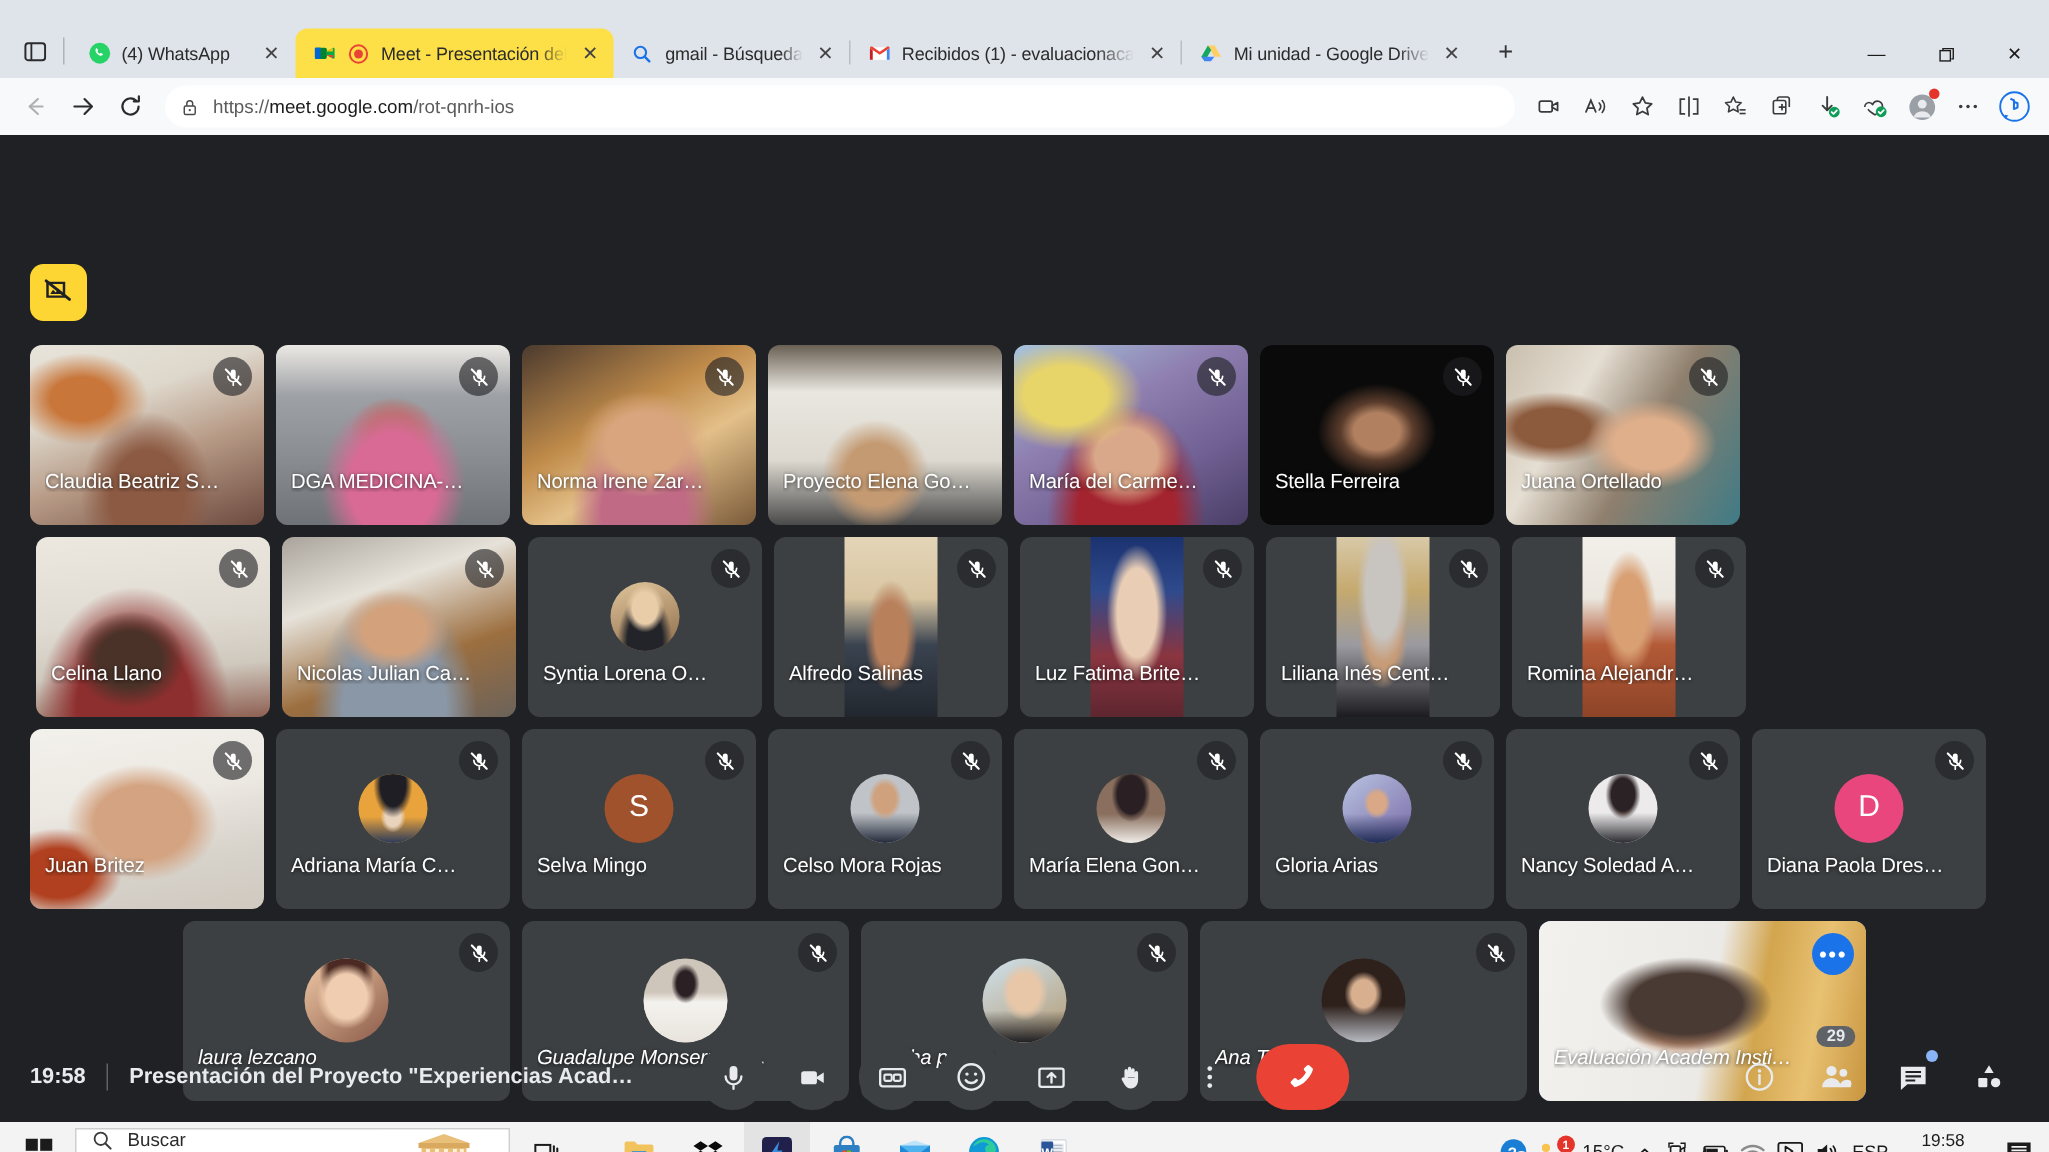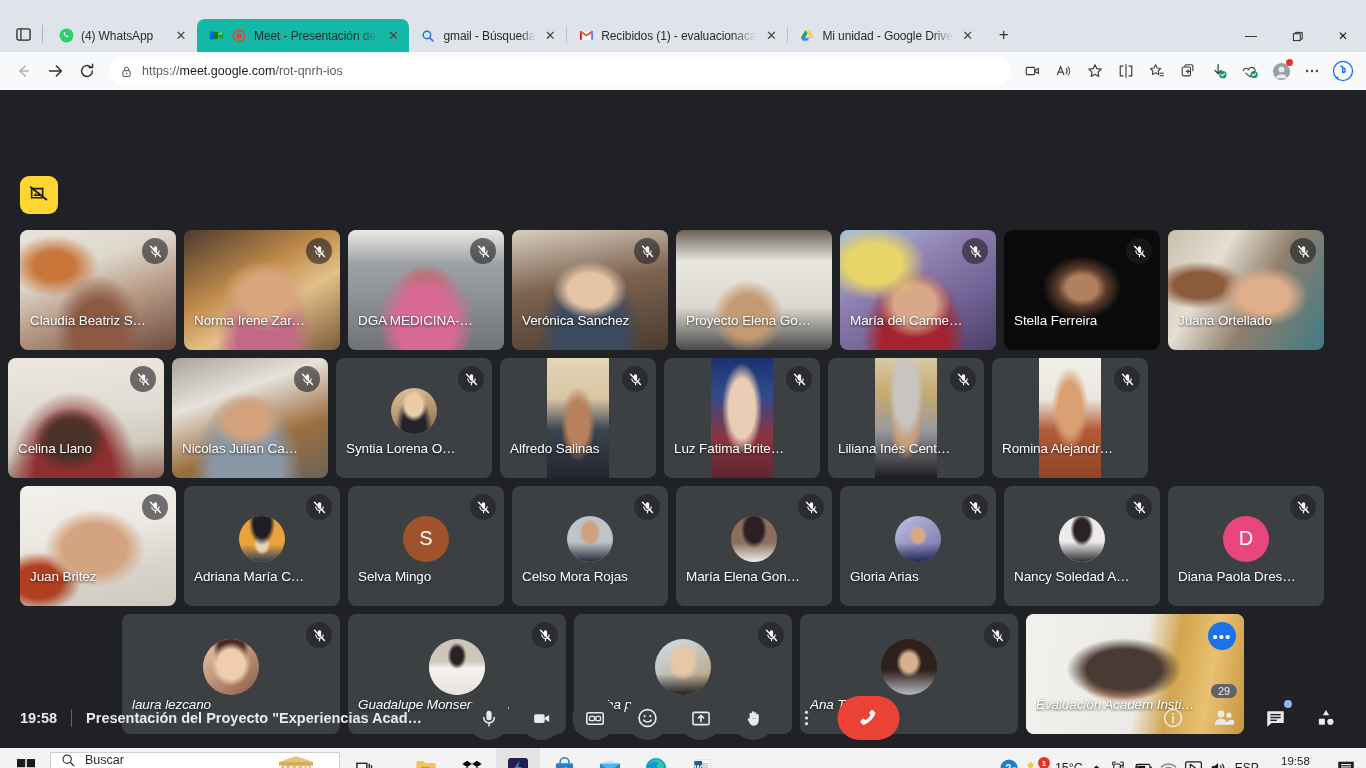--- a/index.html
+++ b/index.html
@@ -23,21 +23,21 @@
   }
   .tab-strip-sep {
     width: 1px; height: 18px; background: #aeb3bb; margin: 0 4px 9px 2px;
   }
   .tab {
     height: 33px; display: flex; align-items: center; gap: 7px;
     padding: 0 8px 0 11px; border-radius: 8px 8px 0 0;
     max-width: 232px; min-width: 150px; position: relative;
   }
   .tab.inactive { background: transparent; }
-  .tab.active { background: #14b8a6; justify-content: space-between; }
+  .tab.active { background: #fde047; justify-content: space-between; }
   .tab-title {
     font-size: 12px; color: #2b2b2b; white-space: nowrap;
     overflow: hidden; flex: 1; letter-spacing: -0.1px;
     -webkit-mask-image: linear-gradient(to right, #000 84%, transparent 100%);
     mask-image: linear-gradient(to right, #000 84%, transparent 100%);
   }
   .tab-close { font-size: 13px; color: #444; width: 16px; text-align: center; line-height: 1; }
   .tab-sep { width: 1px; height: 16px; background: #b9bec6; align-self: flex-end; margin-bottom: 9px; }
   .newtab { width: 28px; height: 28px; display: flex; align-items: center; justify-content: center;
             font-size: 17px; color: #333; margin: 0 0 3px 6px; }
@@ -139,21 +139,21 @@
   .right-controls {
     margin-left: auto; display: flex; align-items: center; gap: 11px; position: relative;
   }
   .rbtn {
     width: 40px; height: 40px; border-radius: 50%;
     display: flex; align-items: center; justify-content: center; color: #e8eaed;
     position: relative;
   }
   .count-badge {
     position: absolute; top: -14px; left: 50%; transform: translateX(-50%);
-    background: #5f6368; color: #e8eaed; font-size: 11px; font-weight: 400;
+    background: #5f6368; color: #e8eaed; font-size: 11px; font-weight: 700;
     border-radius: 9px; padding: 1px 7px;
   }
   .blue-dot {
     position: absolute; top: 2px; right: 3px; width: 8px; height: 8px;
     border-radius: 50%; background: #8ab4f8;
   }
 
   
   .taskbar {
     height: 40px; background: #f3f3f3; display: flex; align-items: center;
@@ -417,54 +417,42 @@
         <div class="mic-off">
             <svg width="15" height="15" viewBox="0 0 20 20">
               <path d="M10 3a2.2 2.2 0 0 1 2.2 2.2v4.2A2.2 2.2 0 0 1 10 11.6a2.2 2.2 0 0 1-2.2-2.2V5.2A2.2 2.2 0 0 1 10 3z" fill="#fff"></path>
               <path d="M5.2 9.2a4.8 4.8 0 0 0 9.6 0M10 14v3" fill="none" stroke="#fff" stroke-width="1.5" stroke-linecap="round"></path>
               <line x1="3.4" y1="3.1" x2="16.6" y2="16.6" stroke="#fff" stroke-width="1.9" stroke-linecap="round"></line>
             </svg>
           </div>
         <div class="tile-name">Claudia Beatriz S…</div>
       </div>
       <div class="tile">
+        <div class="ph" style="background:linear-gradient(180deg,#ece9e4 0%,#9ea1a6 28%,#8b8e93 60%,#6f7276 100%)"></div>
+        <div class="ph" style="background:radial-gradient(ellipse at 50% 78%,#d96a95 0 26%,transparent 44%),radial-gradient(ellipse at 50% 48%,#a9765c 0 13%,transparent 26%)"></div>
+        <div class="mic-off">
+            <svg width="15" height="15" viewBox="0 0 20 20">
+              <path d="M10 3a2.2 2.2 0 0 1 2.2 2.2v4.2A2.2 2.2 0 0 1 10 11.6a2.2 2.2 0 0 1-2.2-2.2V5.2A2.2 2.2 0 0 1 10 3z" fill="#fff"></path>
+              <path d="M5.2 9.2a4.8 4.8 0 0 0 9.6 0M10 14v3" fill="none" stroke="#fff" stroke-width="1.5" stroke-linecap="round"></path>
+              <line x1="3.4" y1="3.1" x2="16.6" y2="16.6" stroke="#fff" stroke-width="1.9" stroke-linecap="round"></line>
+            </svg>
+          </div>
+        <div class="tile-name">DGA MEDICINA-…</div>
+      </div>
+      <div class="tile">
         <div class="ph" style="background:linear-gradient(150deg,#4b3a2e 0%,#c08b4a 40%,#e3c089 62%,#7a5a3a 100%)"></div>
         <div class="ph" style="background:radial-gradient(ellipse at 52% 55%,#d8a57e 0 22%,transparent 38%),radial-gradient(ellipse at 52% 92%,#c06a86 0 24%,transparent 42%)"></div>
         <div class="mic-off">
             <svg width="15" height="15" viewBox="0 0 20 20">
               <path d="M10 3a2.2 2.2 0 0 1 2.2 2.2v4.2A2.2 2.2 0 0 1 10 11.6a2.2 2.2 0 0 1-2.2-2.2V5.2A2.2 2.2 0 0 1 10 3z" fill="#fff"></path>
               <path d="M5.2 9.2a4.8 4.8 0 0 0 9.6 0M10 14v3" fill="none" stroke="#fff" stroke-width="1.5" stroke-linecap="round"></path>
               <line x1="3.4" y1="3.1" x2="16.6" y2="16.6" stroke="#fff" stroke-width="1.9" stroke-linecap="round"></line>
             </svg>
           </div>
         <div class="tile-name">Norma Irene Zar…</div>
-      </div>
-      <div class="tile">
-        <div class="ph" style="background:linear-gradient(180deg,#ece9e4 0%,#9ea1a6 28%,#8b8e93 60%,#6f7276 100%)"></div>
-        <div class="ph" style="background:radial-gradient(ellipse at 50% 78%,#d96a95 0 26%,transparent 44%),radial-gradient(ellipse at 50% 48%,#a9765c 0 13%,transparent 26%)"></div>
-        <div class="mic-off">
-            <svg width="15" height="15" viewBox="0 0 20 20">
-              <path d="M10 3a2.2 2.2 0 0 1 2.2 2.2v4.2A2.2 2.2 0 0 1 10 11.6a2.2 2.2 0 0 1-2.2-2.2V5.2A2.2 2.2 0 0 1 10 3z" fill="#fff"></path>
-              <path d="M5.2 9.2a4.8 4.8 0 0 0 9.6 0M10 14v3" fill="none" stroke="#fff" stroke-width="1.5" stroke-linecap="round"></path>
-              <line x1="3.4" y1="3.1" x2="16.6" y2="16.6" stroke="#fff" stroke-width="1.9" stroke-linecap="round"></line>
-            </svg>
-          </div>
-        <div class="tile-name">DGA MEDICINA-…</div>
-      </div>
-      <div class="tile">
-        <div class="ph" style="background:linear-gradient(170deg,#d9cec0 0%,#7c6350 45%,#4a3b30 100%)"></div>
-        <div class="ph" style="background:radial-gradient(ellipse at 50% 50%,#e5c3a5 0 20%,transparent 34%),radial-gradient(ellipse at 50% 92%,#3b4a5e 0 30%,transparent 48%)"></div>
-        <div class="mic-off">
-            <svg width="15" height="15" viewBox="0 0 20 20">
-              <path d="M10 3a2.2 2.2 0 0 1 2.2 2.2v4.2A2.2 2.2 0 0 1 10 11.6a2.2 2.2 0 0 1-2.2-2.2V5.2A2.2 2.2 0 0 1 10 3z" fill="#fff"></path>
-              <path d="M5.2 9.2a4.8 4.8 0 0 0 9.6 0M10 14v3" fill="none" stroke="#fff" stroke-width="1.5" stroke-linecap="round"></path>
-              <line x1="3.4" y1="3.1" x2="16.6" y2="16.6" stroke="#fff" stroke-width="1.9" stroke-linecap="round"></line>
-            </svg>
-          </div>
-        <div class="tile-name">Verónica Sanchez</div>
       </div>
       <div class="tile">
         <div class="ph" style="background:linear-gradient(180deg,#6a6054 0%,#e9e7e0 26%,#ddd9d0 64%,#4a4a4a 100%)"></div>
         <div class="ph" style="background:radial-gradient(ellipse at 46% 72%,#c49a72 0 17%,transparent 30%)"></div>
         <div class="tile-name">Proyecto Elena Go…</div>
       </div>
       <div class="tile">
         <div class="ph" style="background:linear-gradient(150deg,#a8c4dd 0%,#8e7fb0 38%,#6f5f92 70%,#4a3e66 100%)"></div>
         <div class="ph" style="background:radial-gradient(ellipse at 22% 28%,#e8d56a 0 16%,transparent 30%),radial-gradient(ellipse at 48% 62%,#d9a88a 0 18%,transparent 32%),radial-gradient(ellipse at 48% 95%,#a3232e 0 28%,transparent 46%)"></div>
         <div class="mic-off">
@@ -495,21 +483,21 @@
             <svg width="15" height="15" viewBox="0 0 20 20">
               <path d="M10 3a2.2 2.2 0 0 1 2.2 2.2v4.2A2.2 2.2 0 0 1 10 11.6a2.2 2.2 0 0 1-2.2-2.2V5.2A2.2 2.2 0 0 1 10 3z" fill="#fff"></path>
               <path d="M5.2 9.2a4.8 4.8 0 0 0 9.6 0M10 14v3" fill="none" stroke="#fff" stroke-width="1.5" stroke-linecap="round"></path>
               <line x1="3.4" y1="3.1" x2="16.6" y2="16.6" stroke="#fff" stroke-width="1.9" stroke-linecap="round"></line>
             </svg>
           </div>
         <div class="tile-name">Juana Ortellado</div>
       </div>
     </div>
 
-    <div class="grid-row" style="padding-left:8px">
+    <div class="grid-row" style="padding-left:24px">
       <div class="tile">
         <div class="ph" style="background:linear-gradient(175deg,#ece8e0 0%,#e0dbd2 46%,#cfc8bd 72%,#8e5f52 100%)"></div>
         <div class="ph" style="background:radial-gradient(ellipse at 40% 68%,#4a3228 0 16%,transparent 28%),radial-gradient(ellipse at 42% 95%,#8e2f2f 0 30%,transparent 50%)"></div>
         <div class="mic-off">
             <svg width="15" height="15" viewBox="0 0 20 20">
               <path d="M10 3a2.2 2.2 0 0 1 2.2 2.2v4.2A2.2 2.2 0 0 1 10 11.6a2.2 2.2 0 0 1-2.2-2.2V5.2A2.2 2.2 0 0 1 10 3z" fill="#fff"></path>
               <path d="M5.2 9.2a4.8 4.8 0 0 0 9.6 0M10 14v3" fill="none" stroke="#fff" stroke-width="1.5" stroke-linecap="round"></path>
               <line x1="3.4" y1="3.1" x2="16.6" y2="16.6" stroke="#fff" stroke-width="1.9" stroke-linecap="round"></line>
             </svg>
           </div>

